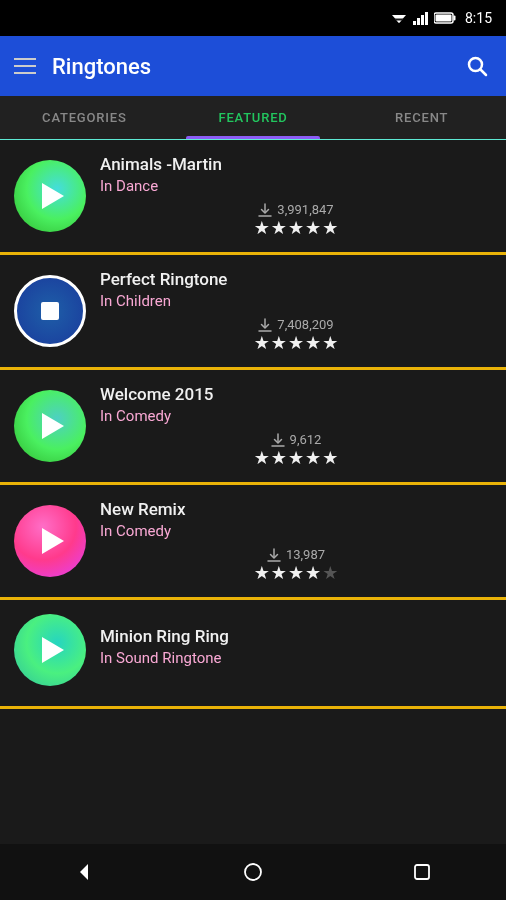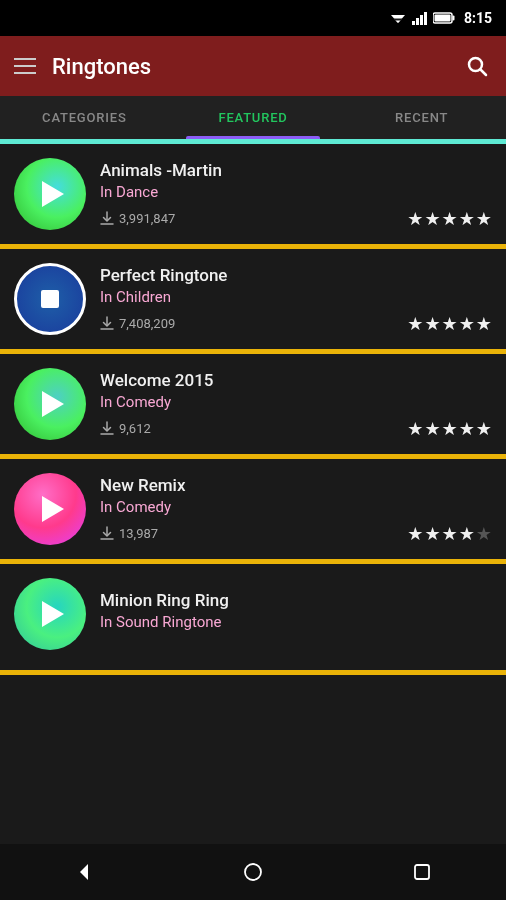--- a/index.html
+++ b/index.html
@@ -23,28 +23,28 @@
       padding: 0 14px;
       gap: 6px;
     }
     .status-icons {
       display: flex;
       align-items: center;
       gap: 5px;
     }
     .status-time {
       font-size: 14px;
-      font-weight: 700;
+      font-weight: 400;
       color: #fff;
       margin-left: 4px;
     }
 
     
     .top-bar {
-      background: #7f1d1d;
+      background: #1d4ed8;
       height: 60px;
       display: flex;
       align-items: center;
       padding: 0 14px;
       justify-content: flex-end;
     }
     .hamburger-icon {
       display: flex;
       flex-direction: column;
       gap: 5px;
@@ -73,21 +73,21 @@
     }
     .search-icon-btn svg {
       width: 24px;
       height: 24px;
     }
 
     
     .tabs {
       background: #212121;
       display: flex;
-      border-bottom: 5px solid #5eead4;
+      border-bottom: 1px solid #5eead4;
     }
     .tab {
       flex: 1;
       text-align: center;
       padding: 14px 0;
       font-size: 13px;
       font-weight: 500;
       color: #888;
       letter-spacing: 0.8px;
       cursor: pointer;
@@ -110,21 +110,21 @@
     
     .song-list {
       background: #1a1a1a;
       overflow-y: auto;
       height: calc(900px - 36px - 60px - 50px - 56px);
     }
     .song-item {
       display: flex;
       align-items: center;
       padding: 14px 14px;
-      border-bottom: 5px solid #eab308;
+      border-bottom: 3px solid #eab308;
       gap: 14px;
     }
 
     
     .play-circle {
       width: 72px;
       height: 72px;
       border-radius: 50%;
       display: flex;
       align-items: center;
@@ -178,20 +178,21 @@
     }
     .song-genre {
       font-size: 15px;
       color: #f9a8d4;
       margin-bottom: 7px;
     }
     .song-meta {
       display: flex;
       align-items: center;
       justify-content: space-between;
+      flex-direction: column;
     }
     .download-count {
       display: flex;
       align-items: center;
       gap: 5px;
       font-size: 13px;
       color: #aaa;
     }
     .stars {
       display: flex;

